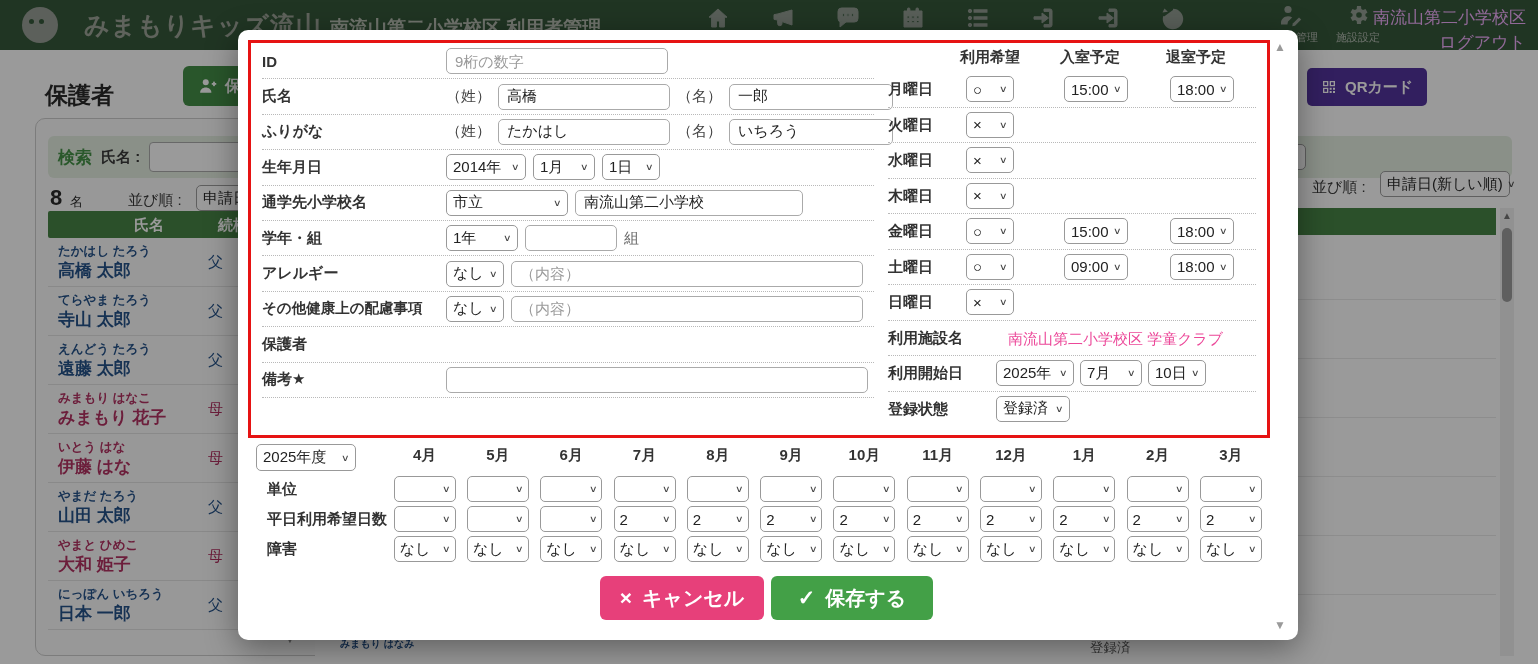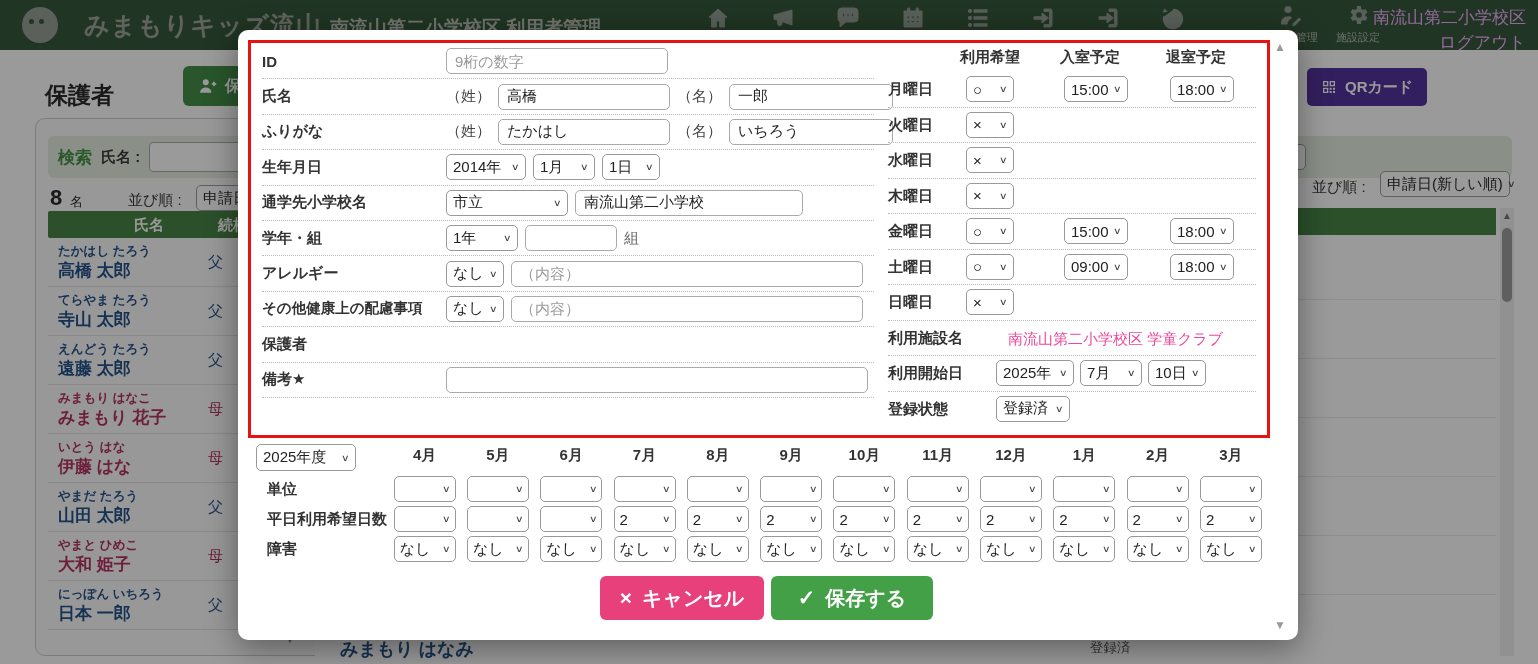--- a/index.html
+++ b/index.html
@@ -57,21 +57,21 @@
   .c-search-strip { position:absolute; left:1240px; top:136px; width:272px; height:42px; background:#e3eee0; border-radius:6px; }
   .c-search-sel { position:absolute; left:1240px; top:144px; width:66px; }
   .c-sort-label { position:absolute; left:1312px; top:178px; font-size:15px; color:#333; }
   .c-sort-sel { position:absolute; left:1380px; top:171px; width:130px; font-size:14px; }
   .c-header { position:absolute; left:1250px; top:208px; width:246px; height:27px; background:#41803f; }
   .c-rowline { position:absolute; left:1250px; width:246px; height:1px; background:#e8e8e8; }
   .c-scroll-track { position:absolute; left:1500px; top:208px; width:14px; height:448px; background:#f0f0f0; }
   .c-scroll-up { position:absolute; left:1502px; top:210px; color:#6f6f6f; font-size:10px; cursor:pointer; }
   .c-scroll-thumb { position:absolute; left:1502px; top:228px; width:10px; height:74px; background:#999; border-radius:5px; cursor:pointer; }
   .below-row { position:absolute; left:315px; top:630px; width:990px; height:34px; background:#fff; }
-  .below-name { position:absolute; left:25px; top:7px; font-size:18px; font-weight:bold; color:#1d4c86; }
+  .below-name { position:absolute; left:25px; top:7px; font-size:10px; font-weight:bold; color:#1d4c86; }
   .below-status { position:absolute; left:775px; top:9px; font-size:13.5px; color:#555; }
 
   
   .overlay { position:absolute; inset:0; background:rgba(15,15,15,0.42); z-index:5; }
   .modal { position:absolute; left:238px; top:30px; width:1060px; height:610px; background:#fff; border-radius:10px; box-shadow:0 8px 32px rgba(0,0,0,.4); z-index:10; }
   .m-scroll-up { position:absolute; right:12px; top:10px; color:#9a9a9a; font-size:12px; cursor:pointer; }
   .m-scroll-down { position:absolute; right:12px; bottom:8px; color:#9a9a9a; font-size:12px; cursor:pointer; }
   .red-box { position:absolute; left:10px; top:10px; width:1022px; height:398px; border:3px solid #e61313; }
 
   

